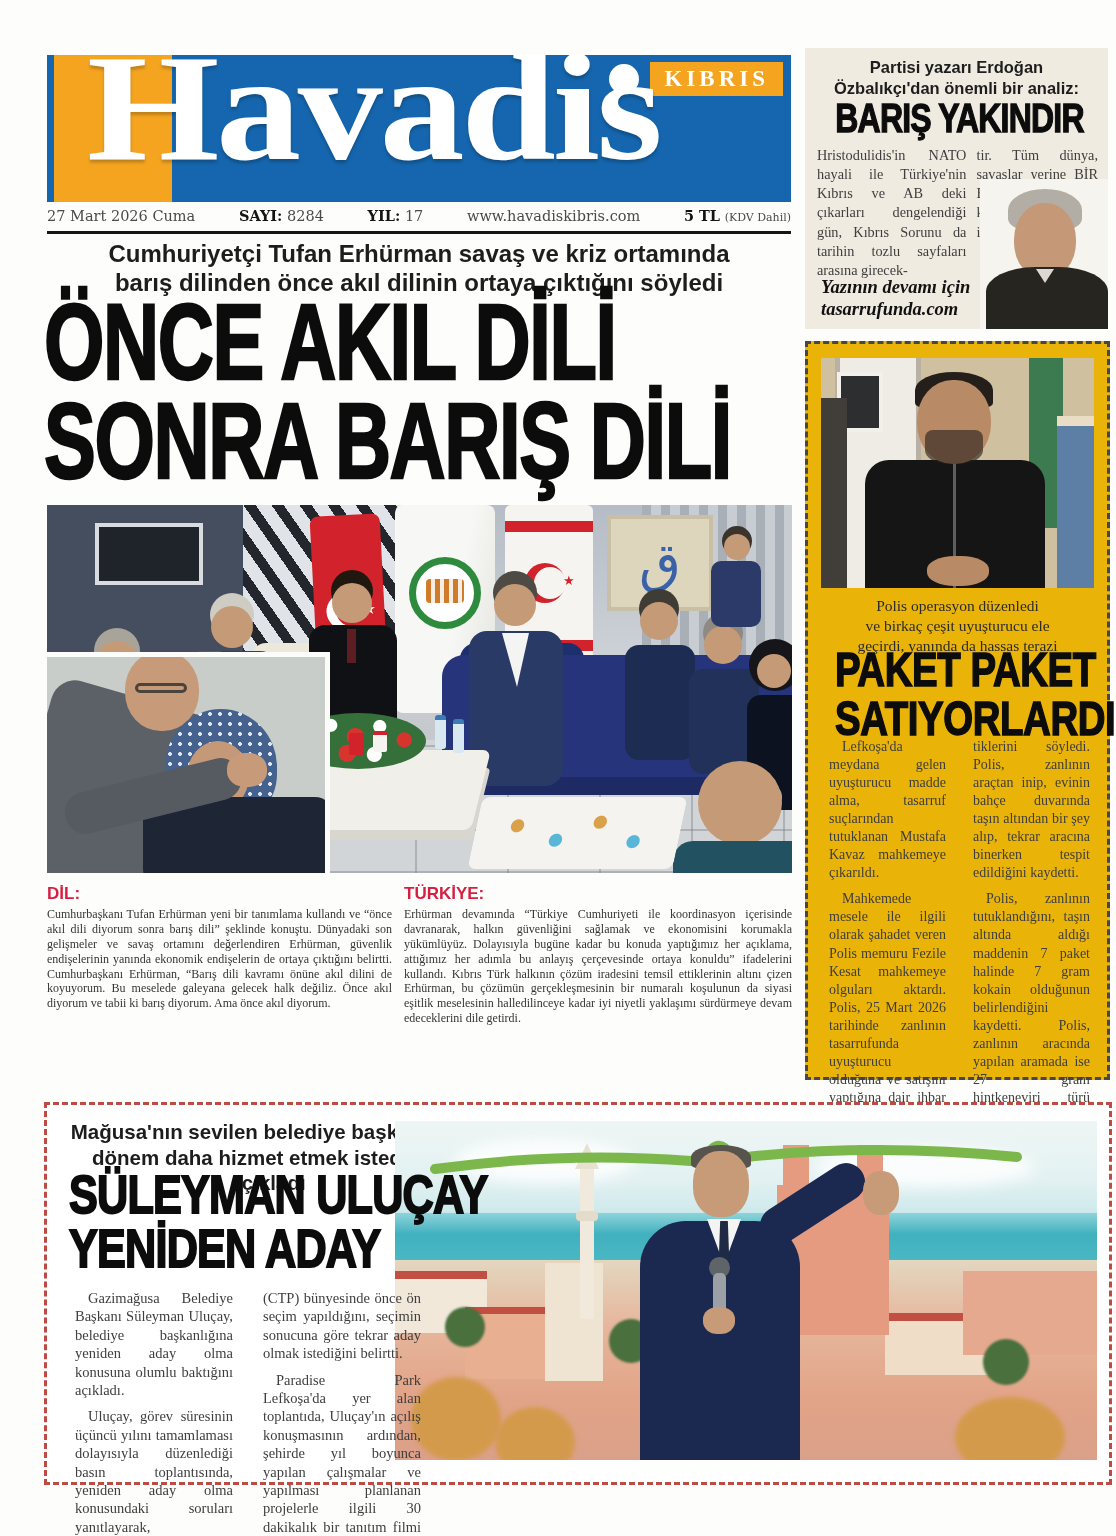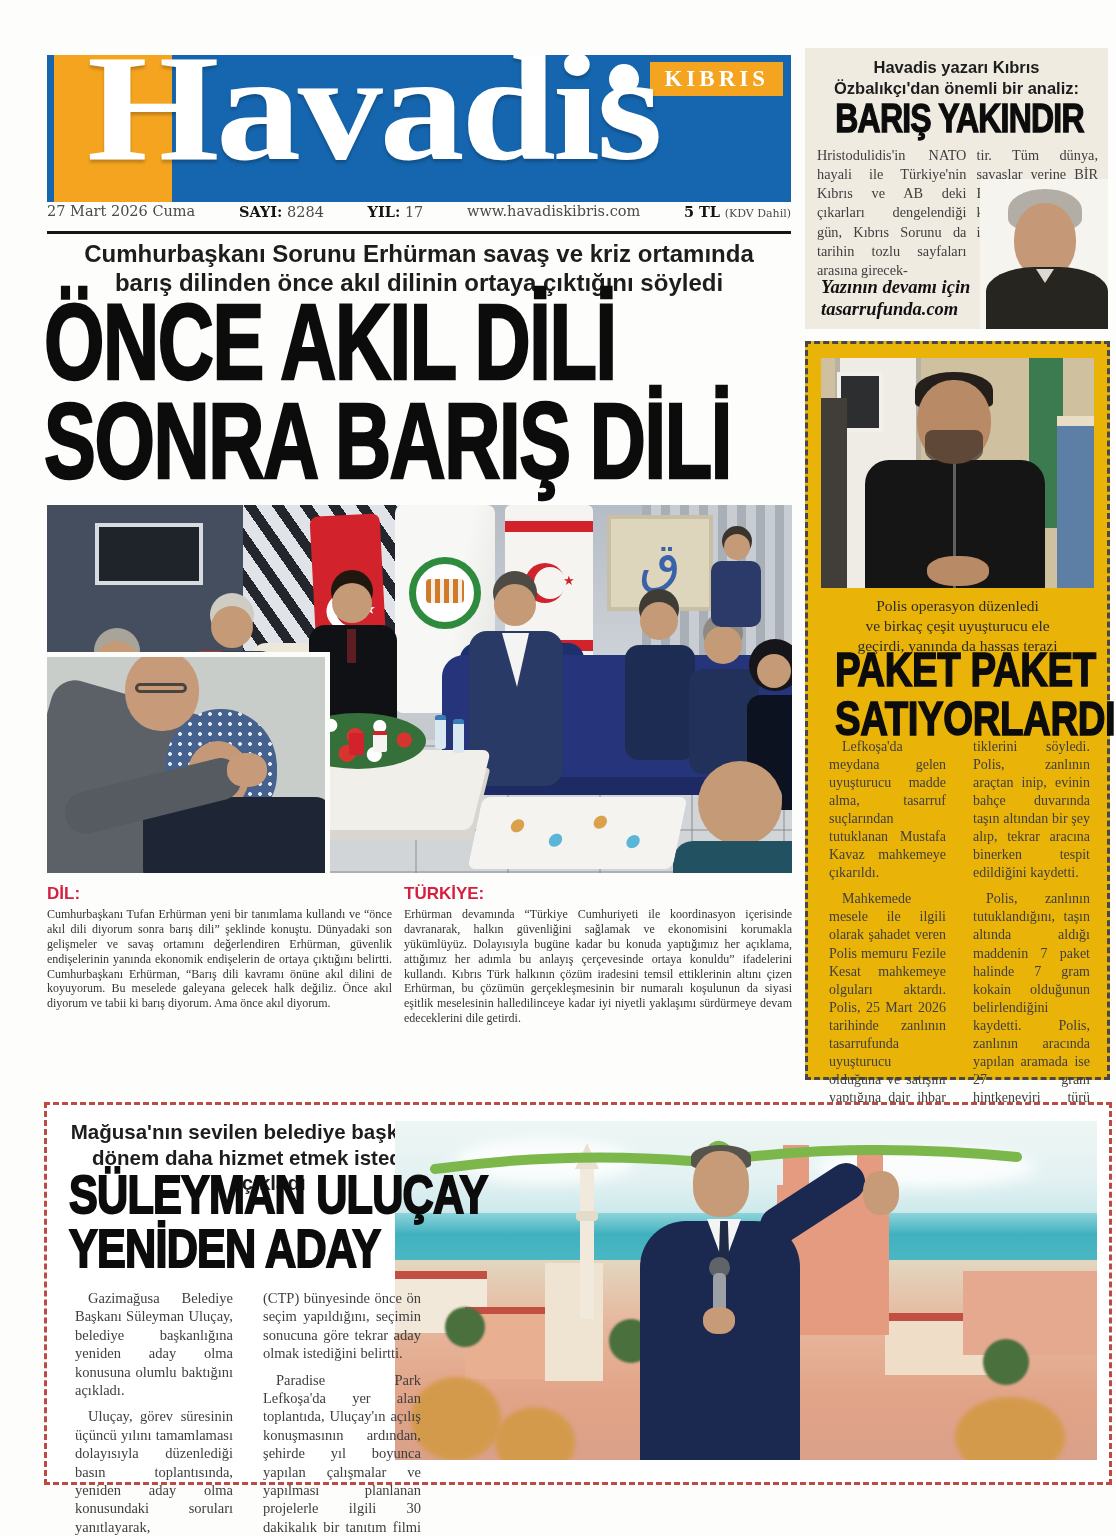--- a/index.html
+++ b/index.html
@@ -12,21 +12,21 @@
   .banner{left:47px;top:55px;width:744px;height:147px;background:#1566ae;overflow:hidden;}
   .banner-orange{position:absolute;left:7px;top:0;width:118px;height:147px;background:#f4a41f;}
   .banner-title{position:absolute;left:40px;top:-30px;z-index:3;color:#fff;
     font-family:"Liberation Serif",serif;font-weight:700;font-size:152px;line-height:1.1;
     letter-spacing:-3px;transform:scaleX(1.12);transform-origin:left center;
     text-shadow:0 3px 3px rgba(0,0,0,.22);}
   .banner-dot{position:absolute;right:152px;top:9px;width:30px;height:30px;border-radius:50%;
     background:#fff;z-index:2;}
   .banner-badge{position:absolute;right:8px;top:7px;height:34px;padding:0 14px;background:#f4a41f;
     color:#fff;font-weight:700;font-size:23px;letter-spacing:4px;line-height:34px;z-index:2;}
-  .dateline{left:47px;top:203px;width:744px;height:25px;display:flex;
+  .dateline{left:47px;top:203px;width:744px;height:25px;display:flex;align-items:center;
     justify-content:space-between;font-family:"DejaVu Serif",serif;font-size:14.5px;color:#4a4a4a;}
   .dl-b{font-weight:700;color:#141414;}
   .dl-note{font-size:11px;color:#4a4a4a;}
   .rule{left:47px;top:231px;width:744px;height:3px;background:#161616;}
 
   
   .hblack{font-family:"Liberation Sans",sans-serif;font-weight:700;color:#0c0c0c;}
   .squash{transform:scaleX(.72);transform-origin:left center;white-space:nowrap;}
   .squash8{transform:scaleX(.8);transform-origin:left center;white-space:nowrap;}
   .squashc{transform:scaleX(.8);transform-origin:center center;white-space:nowrap;}
@@ -225,21 +225,21 @@
     <span>27 Mart 2026 Cuma</span>
     <span><span class="dl-b">SAYI:</span> <span>8284</span></span>
     <span><span class="dl-b">YIL:</span> <span>17</span></span>
     <span>www.havadiskibris.com</span>
     <span><span class="dl-b">5 TL</span> <span class="dl-note">(KDV Dahil)</span></span>
   </div>
   <div class="abs rule"></div>
 
   <div class="abs abox">
     <div class="abox-kicker kicker">
-      <div>Havadis yazarı Kıbrıs</div>
+      <div>Partisi yazarı Erdoğan</div>
       <div>Özbalıkçı'dan önemli bir analiz:</div>
     </div>
     <div class="abox-head hblack">
       <div class="squashc">BARIŞ YAKINDIR</div>
     </div>
     <div class="abox-cols">
       <div class="abox-c1">Hristodulidis'in NATO hayali ile Türkiye'nin Kıbrıs ve AB deki çıkarları dengelendiği gün, Kıbrıs Sorunu da tarihin tozlu sayfaları arasına girecek-</div>
       <div class="abox-c2">tir. Tüm dünya, savaşlar yerine BİR BARIŞ hayaliyle karşılaşmak istemektedir.</div>
     </div>
     <div class="portrait">
@@ -248,21 +248,21 @@
       <div class="cp-body"></div>
       <div class="cp-collar"></div>
     </div>
     <div class="abox-foot">
       <div>Yazının devamı için</div>
       <div>tasarrufunda.com</div>
     </div>
   </div>
 
   <div class="abs lead-kicker kicker">
-    <div>Cumhurbaşkanı Sorunu Erhürman savaş ve kriz ortamında</div>
+    <div>Cumhuriyetçi Tufan Erhürman savaş ve kriz ortamında</div>
     <div>barış dilinden önce akıl dilinin ortaya çıktığını söyledi</div>
   </div>
   <div class="abs lead-h hblack">
     <div class="squash">ÖNCE AKIL DİLİ</div>
     <div class="squash">SONRA BARIŞ DİLİ</div>
   </div>
 
   <div class="abs photo-main">
     <div class="pm-wall-left"></div>
     <div class="pm-tv"></div>

